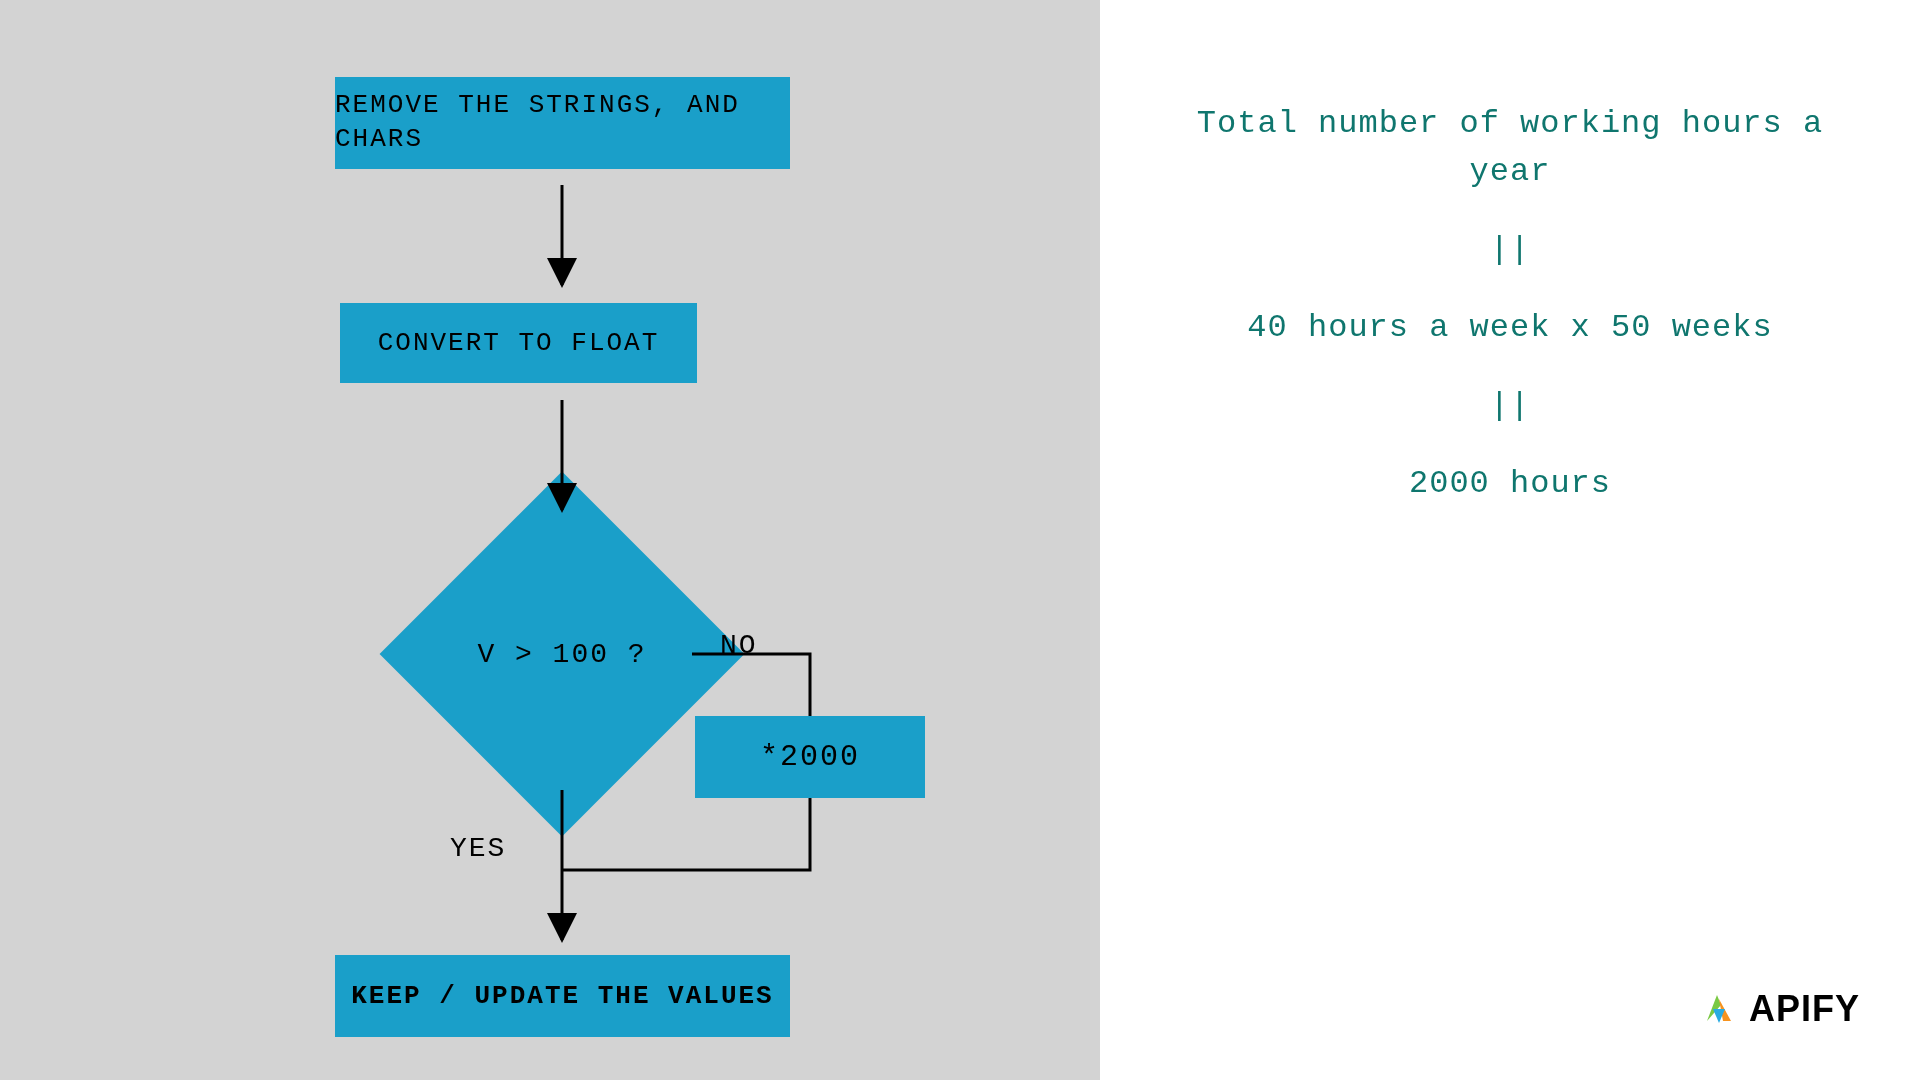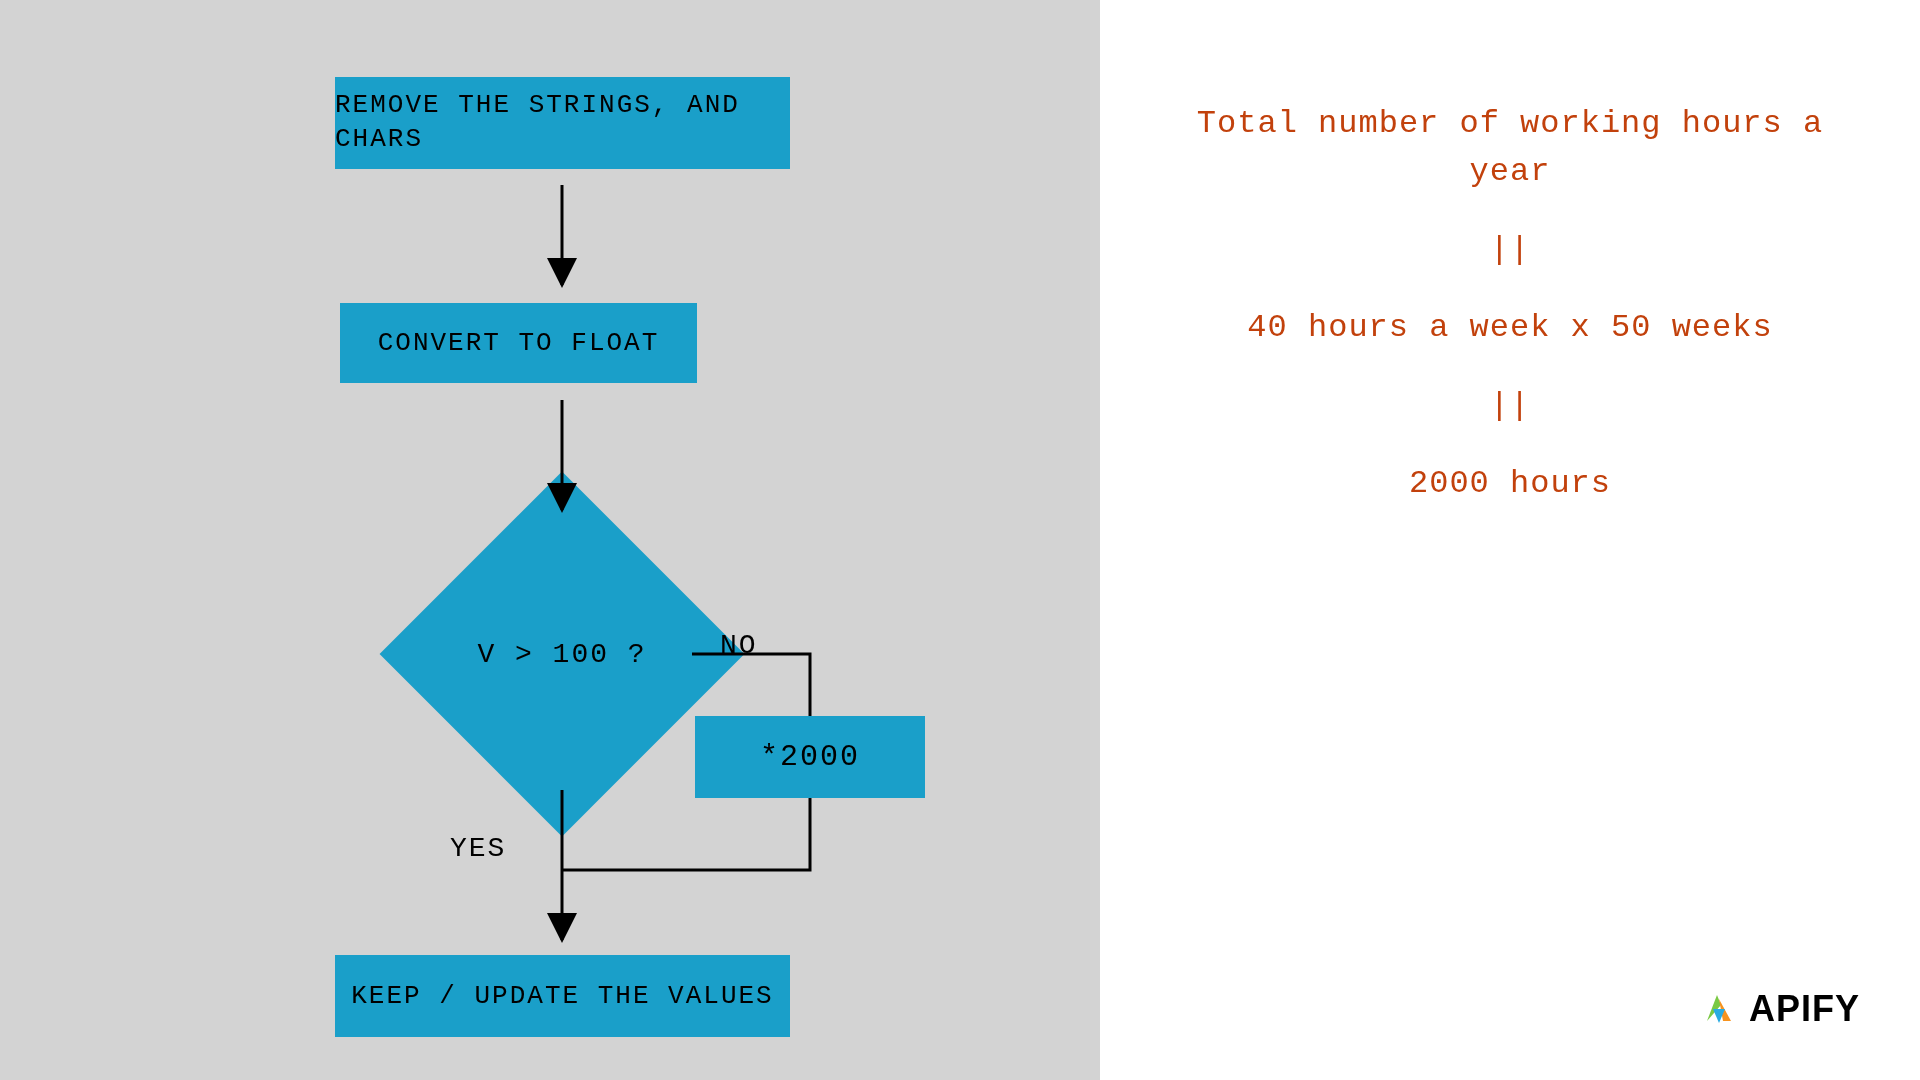--- a/index.html
+++ b/index.html
@@ -32,21 +32,21 @@
     align-items: center;
     justify-content: center;
     text-align: left;
     font-size: 26px;
     letter-spacing: 2px;
     font-weight: 400;
   }
   .box1 { left: 335px; top: 77px; width: 455px; height: 92px; line-height: 1.3; }
   .box2 { left: 340px; top: 303px; width: 357px; height: 80px; }
   .box4 { left: 695px; top: 716px; width: 230px; height: 82px; font-size: 30px; }
-  .box5 { left: 335px; top: 955px; width: 455px; height: 82px; }
+  .box5 { left: 335px; top: 955px; width: 455px; height: 82px; font-weight: bold; }
   .diamond-wrap {
     position: absolute;
     left: 433px;
     top: 525px;
     width: 258px;
     height: 258px;
   }
   .diamond {
     width: 100%;
     height: 100%;
@@ -74,21 +74,21 @@
   svg.arrows {
     position: absolute;
     left: 0; top: 0;
     width: 100%; height: 100%;
     pointer-events: none;
   }
   .right-text {
     text-align: center;
     font-size: 32px;
     letter-spacing: 1px;
-    color: #c2410c;
+    color: #0f766e;
     line-height: 1.5;
   }
   .right-text .sep {
     margin: 30px 0;
     font-size: 32px;
   }
   .formula-box {
     border: 2px solid #000;
     padding: 40px 30px;
     margin-top: 170px;

